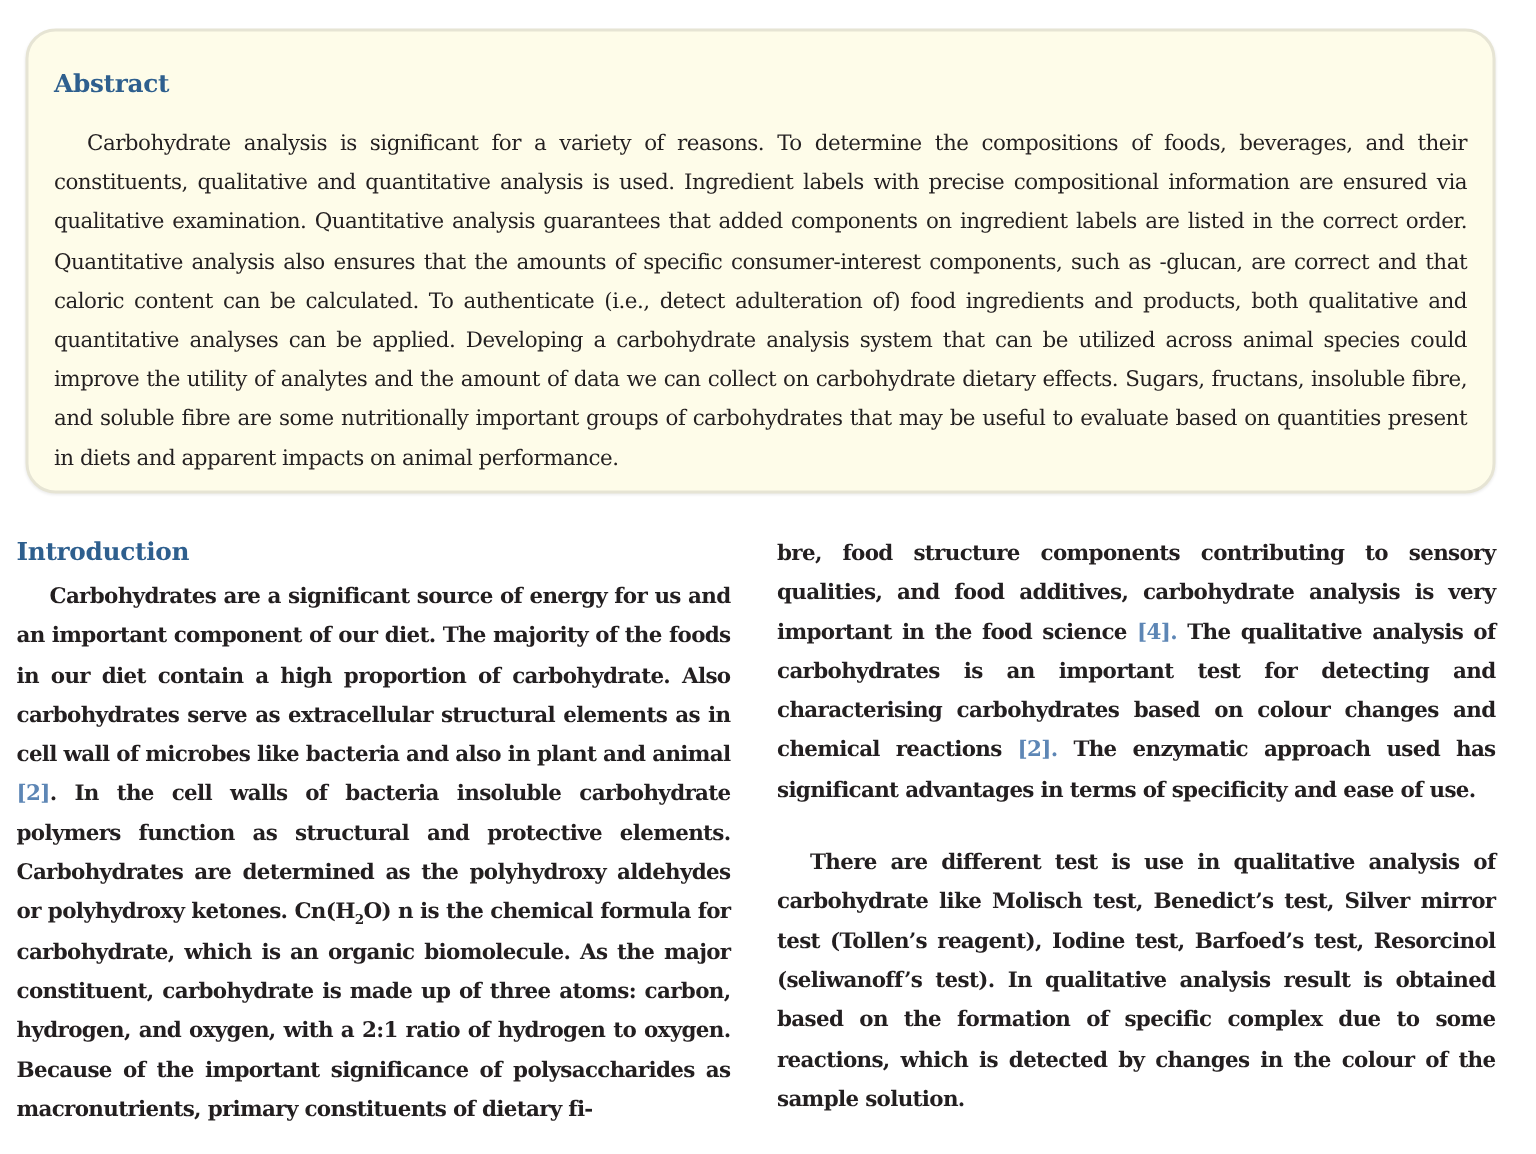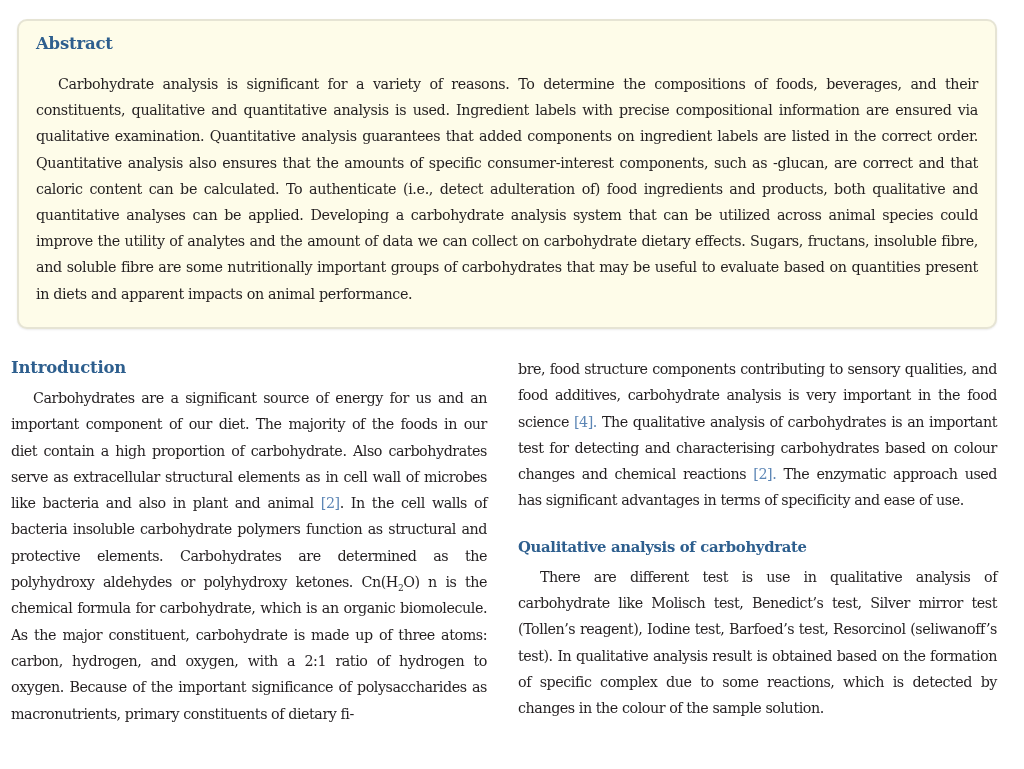--- a/index.html
+++ b/index.html
@@ -6,22 +6,22 @@
     body {
       width: 1024px; height: 769px; overflow: hidden; position: relative;
       font-family: "DejaVu Serif", "Liberation Serif", serif;
       color: #231f20;
     }
     .abstract-box {
       position: absolute; left: 17px; top: 19px; width: 980px; height: 310px;
       box-sizing: border-box;
       background: #fefce9;
       border: 2px solid #e6e4d4;
-      border-radius: 10px;
-      padding: 12px 17px 0 17px;
+      border-radius: 20px;
+      padding: 24px 17px 0 17px;
       box-shadow: 0 1px 2px rgba(0,0,0,0.08);
     }
     .h-abstract {
       font-family: "DejaVu Serif", "Liberation Serif", serif;
       font-weight: bold; color: #2e5f8e; font-size: 16.5px; line-height: 22px;
       margin: 0; letter-spacing: -0.2px;
     }
     .abs-text {
       font-size: 14.3px; line-height: 26.2px; text-align: justify;
       text-indent: 22px; margin: 0; letter-spacing: -0.35px;
@@ -38,21 +38,21 @@
     .h-section {
       font-weight: bold; color: #2e5f8e; font-size: 16.5px; line-height: 22px;
       margin: 3px 0 6px 0; letter-spacing: -0.2px;
     }
     .h-sub {
       font-weight: bold; color: #2e5f8e; font-size: 14.8px; line-height: 22px;
       margin: 0 0 6px 0; letter-spacing: -0.3px;
     }
     .col p {
       font-size: 14.3px; line-height: 26.3px; text-align: justify; margin: 0;
-      letter-spacing: -0.45px; word-spacing: 0px;
+      letter-spacing: -0.45px; word-spacing: 0px; font-weight: bold;
     }
     .indent { text-indent: 22px; }
     .ref { color: #5d86b5; }
     .gap { height: 22px; }
     sub { font-size: 9px; line-height: 0; }
   </style>
 </head>
 <body>
 
 <div class="abstract-box">
@@ -61,15 +61,14 @@
 </div>
 
 <div class="col col-left">
   <h2 class="h-section">Introduction</h2>
   <p class="indent"><span>Carbohydrates are a significant source of energy for us and an important component of our diet. The majority of the foods in our diet contain a high proportion of carbohydrate. Also carbohydrates serve as extracellular structural elements as in cell wall of microbes like bacteria and also in plant and animal </span><span class="ref">[2]</span><span>. In the cell walls of bacteria insoluble carbohydrate polymers function as structural and protective elements. Carbohydrates are determined as the polyhydroxy aldehydes or polyhydroxy ketones. Cn(H</span><sub>2</sub><span>O) n is the chemical formula for carbohydrate, which is an organic biomolecule. As the major constituent, carbohydrate is made up of three atoms: carbon, hydrogen, and oxygen, with a 2:1 ratio of hydrogen to oxygen. Because of the important significance of polysaccharides as macronutrients, primary constituents of dietary fi-</span></p>
 </div>
 
 <div class="col col-right">
   <p><span>bre, food structure components contributing to sensory qualities, and food additives, carbohydrate analysis is very important in the food science </span><span class="ref">[4].</span><span> The qualitative analysis of carbohydrates is an important test for detecting and characterising carbohydrates based on colour changes and chemical reactions </span><span class="ref">[2].</span><span> The enzymatic approach used has significant advantages in terms of specificity and ease of use.</span></p>
   <div class="gap"></div>
-  <h3 class="h-sub">Qualitative analysis of carbohydrate</h3>
   <p class="indent">There are different test is use in qualitative analysis of carbohydrate like Molisch test, Benedict’s test, Silver mirror test (Tollen’s reagent), Iodine test, Barfoed’s test, Resorcinol (seliwanoff’s test). In qualitative analysis result is obtained based on the formation of specific complex due to some reactions, which is detected by changes in the colour of the sample solution.</p>
 </div>
 
 </body></html>

